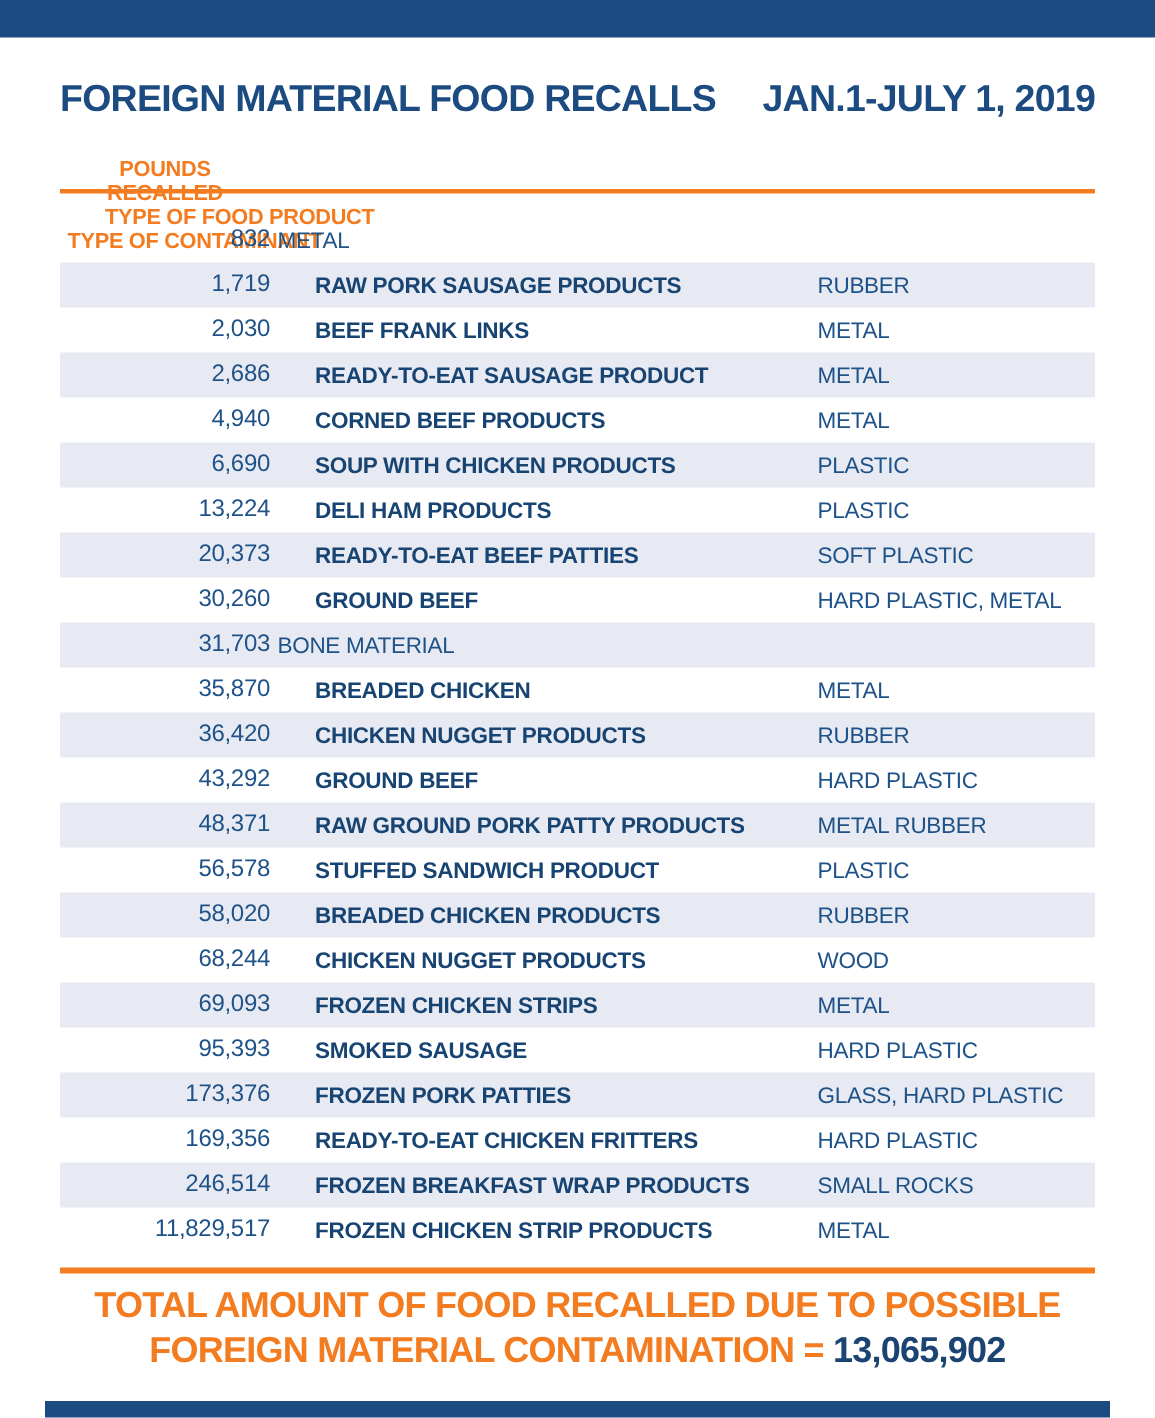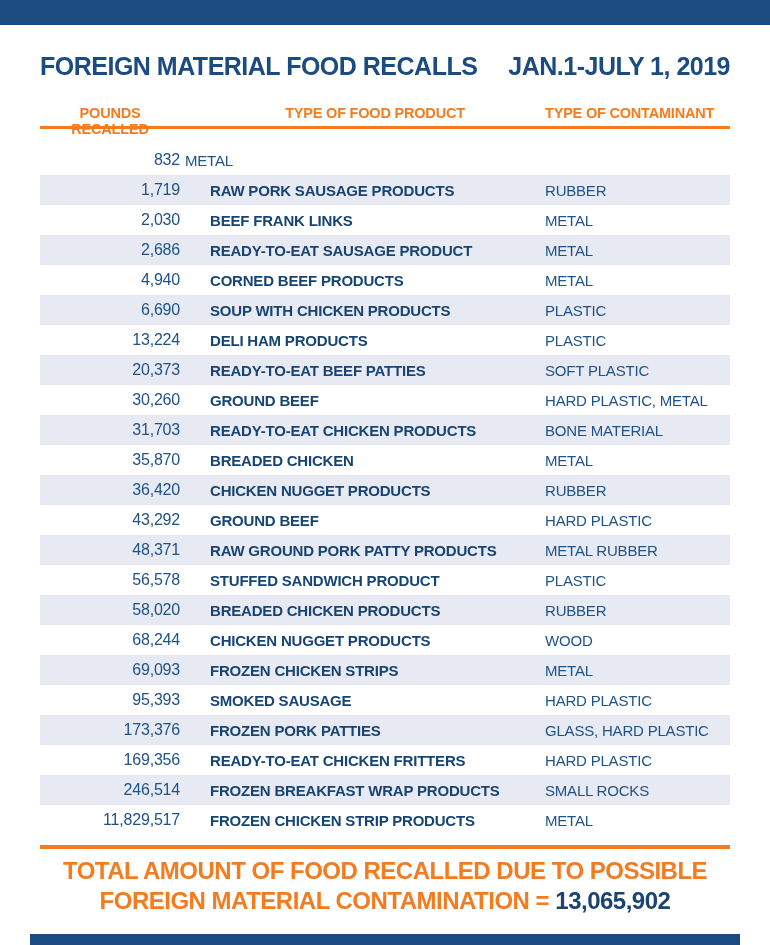--- a/index.html
+++ b/index.html
@@ -19,27 +19,28 @@
     position: absolute; top: 52px; left: 40px; width: 690px;
     display: flex; justify-content: space-between; align-items: baseline;
     color: #1B4B80; font-weight: bold; font-size: 25px;
     letter-spacing: -0.5px; white-space: nowrap;
   }
   .col-headers {
     position: absolute; top: 105px; left: 40px; width: 690px;
     display: flex; align-items: baseline;
     color: #F47C20; font-weight: bold; font-size: 14.5px;
     letter-spacing: -0.2px;
+    flex-direction: column;
   }
   .header-underline {
     position: absolute; top: 126px; left: 40px;
     width: 690px; height: 3px; background: #F47C20;
   }
   .hcell-pounds { width: 140px; text-align: center; }
-  .hcell-product { width: 360px; padding-left: 30px; text-align: center; }
+  .hcell-product { width: 360px; padding-left: 30px; text-align: left; }
   .hcell-contaminant { flex: 1; padding-left: 5px; text-align: left; }
 
   .table-body { position: absolute; top: 145px; left: 40px; width: 690px; }
   .row { display: flex; align-items: center; height: 30px; }
   .row:nth-child(even) { background: #E7EAF2; }
   .cell-pounds {
     width: 140px; text-align: right;
     color: #1E5288; font-size: 16px; letter-spacing: -0.2px;
   }
   .cell-product {
@@ -124,21 +125,20 @@
     <span class="cell-product">READY-TO-EAT BEEF PATTIES</span>
     <span class="cell-contaminant">SOFT PLASTIC</span>
   </div>
     <div class="row">
     <span class="cell-pounds">30,260</span>
     <span class="cell-product">GROUND BEEF</span>
     <span class="cell-contaminant">HARD PLASTIC, METAL</span>
   </div>
     <div class="row">
     <span class="cell-pounds">31,703</span>
-    <span class="cell-product">READY-TO-EAT CHICKEN PRODUCTS</span>
     <span class="cell-contaminant">BONE MATERIAL</span>
   </div>
     <div class="row">
     <span class="cell-pounds">35,870</span>
     <span class="cell-product">BREADED CHICKEN</span>
     <span class="cell-contaminant">METAL</span>
   </div>
     <div class="row">
     <span class="cell-pounds">36,420</span>
     <span class="cell-product">CHICKEN NUGGET PRODUCTS</span>

